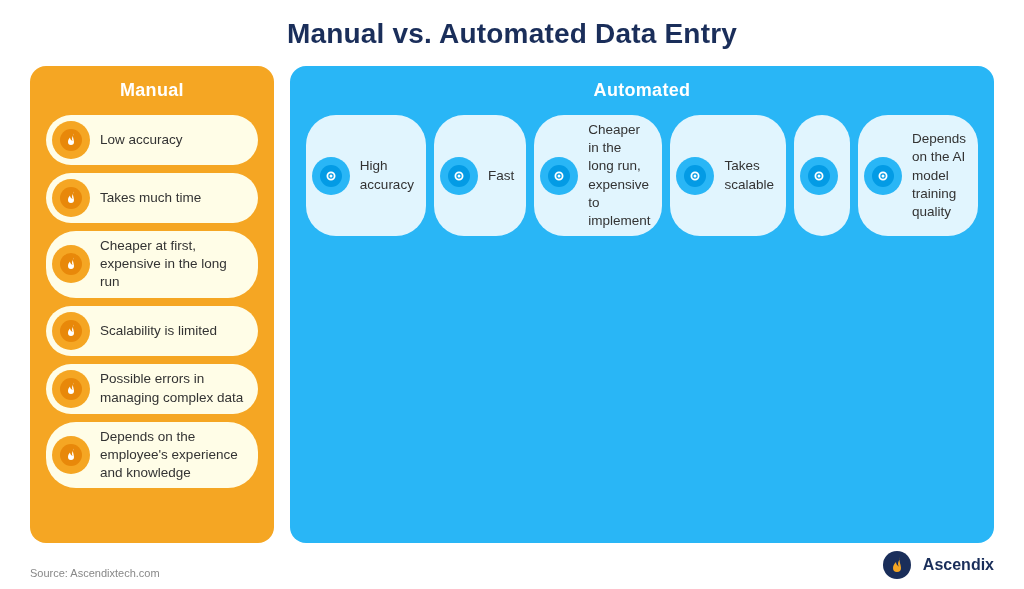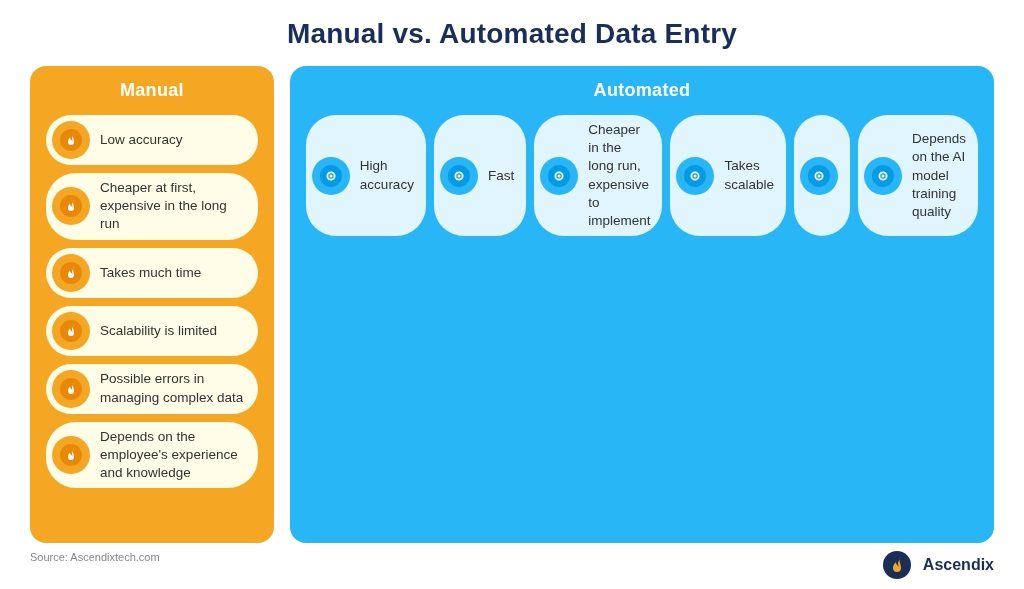--- a/index.html
+++ b/index.html
@@ -101,21 +101,21 @@
       font-size: 13.5px;
       font-weight: 500;
       color: #333;
       line-height: 1.35;
     }
 
     .footer {
       display: flex;
       width: 100%;
       justify-content: space-between;
-      align-items: flex-start;
+      align-items: flex-end;
       margin-top: 8px;
     }
 
     .source-text {
       font-size: 11px;
       color: #888;
     }
 
     .brand {
       display: flex;
@@ -154,30 +154,30 @@
           </div>
       <span class="item-text">Low accuracy</span>
     </div>
         <div class="item-row">
       <div class="icon-circle">
             <svg viewBox="0 0 22 22" fill="none" xmlns="http://www.w3.org/2000/svg">
     <circle cx="11" cy="11" r="11" fill="#e8880a"></circle>
     <path d="M13.5 4.5c0 2.5-1.5 3-1.5 5.5 0 1.2.8 2 .8 2S10 11 10 8.5C8.5 10 8 11.5 8 13a3 3 0 006 0c0-2.8-2-5.5-.5-8.5z" fill="white"></path>
   </svg>
           </div>
+      <span class="item-text">Takes much time</span>
+    </div>
+        <div class="item-row">
+      <div class="icon-circle">
+            <svg viewBox="0 0 22 22" fill="none" xmlns="http://www.w3.org/2000/svg">
+    <circle cx="11" cy="11" r="11" fill="#e8880a"></circle>
+    <path d="M13.5 4.5c0 2.5-1.5 3-1.5 5.5 0 1.2.8 2 .8 2S10 11 10 8.5C8.5 10 8 11.5 8 13a3 3 0 006 0c0-2.8-2-5.5-.5-8.5z" fill="white"></path>
+  </svg>
+          </div>
       <span class="item-text">Cheaper at first, expensive in the long run</span>
-    </div>
-        <div class="item-row">
-      <div class="icon-circle">
-            <svg viewBox="0 0 22 22" fill="none" xmlns="http://www.w3.org/2000/svg">
-    <circle cx="11" cy="11" r="11" fill="#e8880a"></circle>
-    <path d="M13.5 4.5c0 2.5-1.5 3-1.5 5.5 0 1.2.8 2 .8 2S10 11 10 8.5C8.5 10 8 11.5 8 13a3 3 0 006 0c0-2.8-2-5.5-.5-8.5z" fill="white"></path>
-  </svg>
-          </div>
-      <span class="item-text">Takes much time</span>
     </div>
         <div class="item-row">
       <div class="icon-circle">
             <svg viewBox="0 0 22 22" fill="none" xmlns="http://www.w3.org/2000/svg">
     <circle cx="11" cy="11" r="11" fill="#e8880a"></circle>
     <path d="M13.5 4.5c0 2.5-1.5 3-1.5 5.5 0 1.2.8 2 .8 2S10 11 10 8.5C8.5 10 8 11.5 8 13a3 3 0 006 0c0-2.8-2-5.5-.5-8.5z" fill="white"></path>
   </svg>
           </div>
       <span class="item-text">Scalability is limited</span>
     </div>

